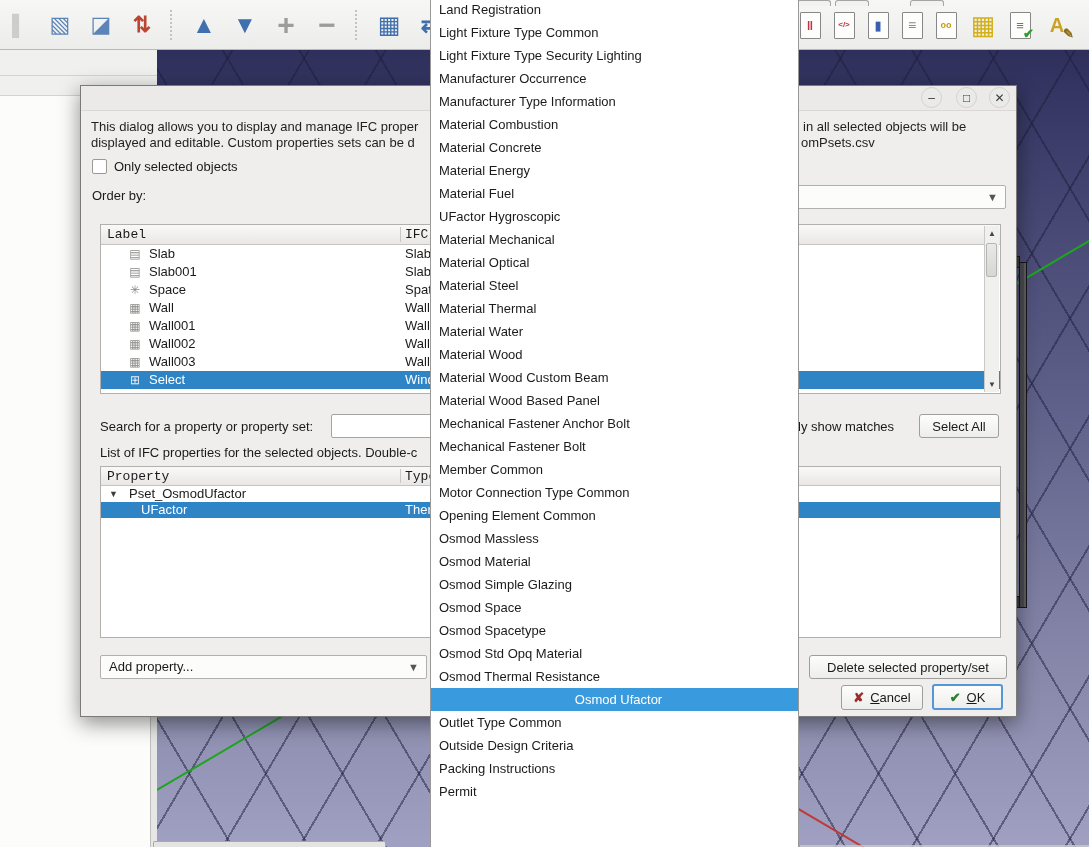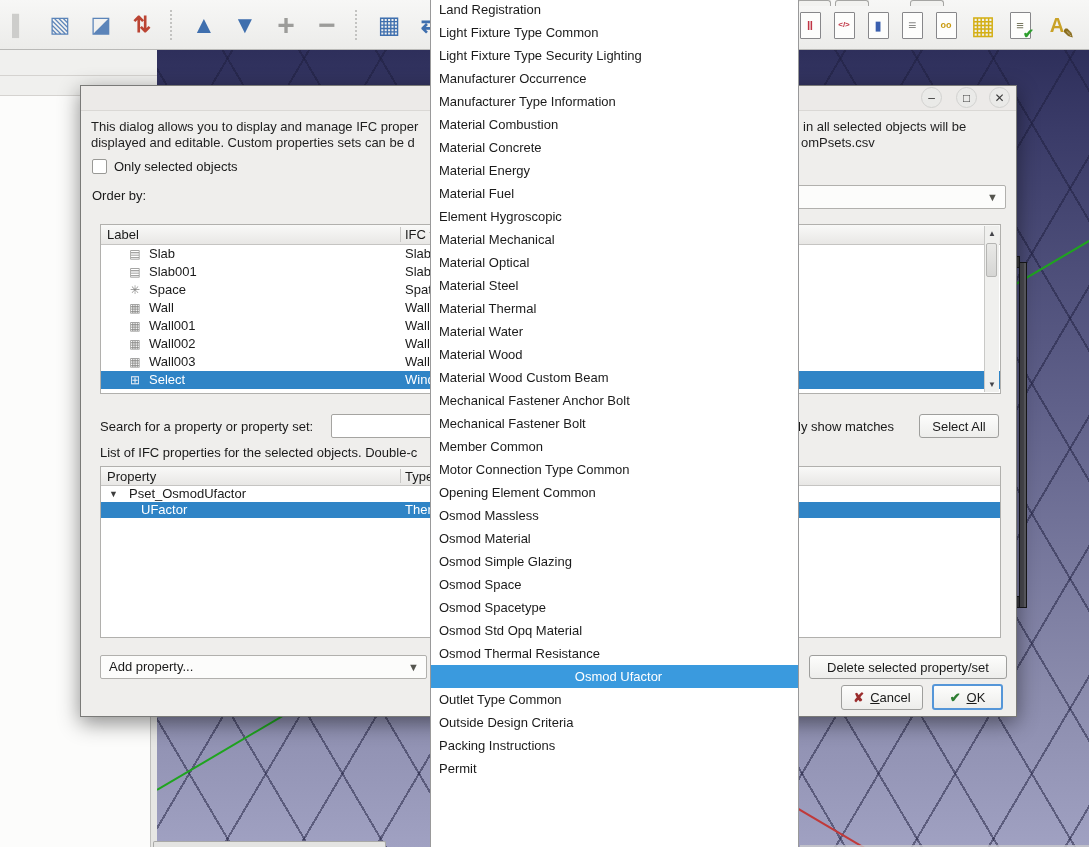--- a/index.html
+++ b/index.html
@@ -64,21 +64,21 @@
   
   .checkbox { position:absolute; width:15px; height:15px; background:#fff; border:1px solid #999996; border-radius:2px; }
   .lbl { position:absolute; white-space:nowrap; }
   
   .combo { position:absolute; background:#fcfcfb; border:1px solid #b1b0ad; border-radius:2px; }
   .combo .arrow { position:absolute; right:7px; top:50%; transform:translateY(-50%); color:#55554f; font-size:11px; }
   .combo .val { position:absolute; left:8px; top:3px; white-space:nowrap; }
   
   .tbl { position:absolute; background:#fff; border:1px solid #b1b0ad; }
   .tbl-head { position:absolute; left:0; top:0; width:100%; height:20px;
-    background:linear-gradient(#f9f9f8,#e8e7e5); border-bottom:1px solid #c5c4c2; }
+    background:linear-gradient(#f9f9f8,#e8e7e5); border-bottom:1px solid #c5c4c2;font-family:Liberation Mono, monospace; }
   .tbl-head .col1 { position:absolute; left:6px; top:2px; }
   .tbl-head .col2 { position:absolute; left:304px; top:2px; }
   .tbl-head .coldiv { position:absolute; left:299px; top:2px; bottom:2px; width:1px; background:#c9c8c6; }
   .obj-rows { position:absolute; left:0; top:20px; right:0; }
   .obj-row { position:relative; height:18px; line-height:18px; }
   .obj-row .obj-icon { position:absolute; left:26px; top:0; width:16px; text-align:center; color:#8a8a88; font-size:12px; }
   .obj-row .obj-label { position:absolute; left:48px; top:0; white-space:nowrap; }
   .obj-row .obj-type { position:absolute; left:304px; top:0; white-space:nowrap; }
   .obj-row.selected { background:var(--selection); color:#fff; }
   .obj-row.selected .obj-icon { color:#e8eef5; }
@@ -367,36 +367,37 @@
 
       <div class="dd-item"><span>Material Combustion</span></div>
 
 
       <div class="dd-item"><span>Material Concrete</span></div>
 
       <div class="dd-item"><span>Material Energy</span></div>
 
       <div class="dd-item"><span>Material Fuel</span></div>
 
-      <div class="dd-item"><span>Element Hygroscopic</span></div>
+      <div class="dd-item"><span>UFactor Hygroscopic</span></div>
 
       <div class="dd-item"><span>Material Mechanical</span></div>
 
       <div class="dd-item"><span>Material Optical</span></div>
 
       <div class="dd-item"><span>Material Steel</span></div>
 
       <div class="dd-item"><span>Material Thermal</span></div>
 
       <div class="dd-item"><span>Material Water</span></div>
 
       <div class="dd-item"><span>Material Wood</span></div>
 
       <div class="dd-item"><span>Material Wood Custom Beam</span></div>
 
+      <div class="dd-item"><span>Material Wood Based Panel</span></div>
 
       <div class="dd-item"><span>Mechanical Fastener Anchor Bolt</span></div>
 
       <div class="dd-item"><span>Mechanical Fastener Bolt</span></div>
 
 
       <div class="dd-item"><span>Member Common</span></div>
 
       <div class="dd-item"><span>Motor Connection Type Common</span></div>
 

